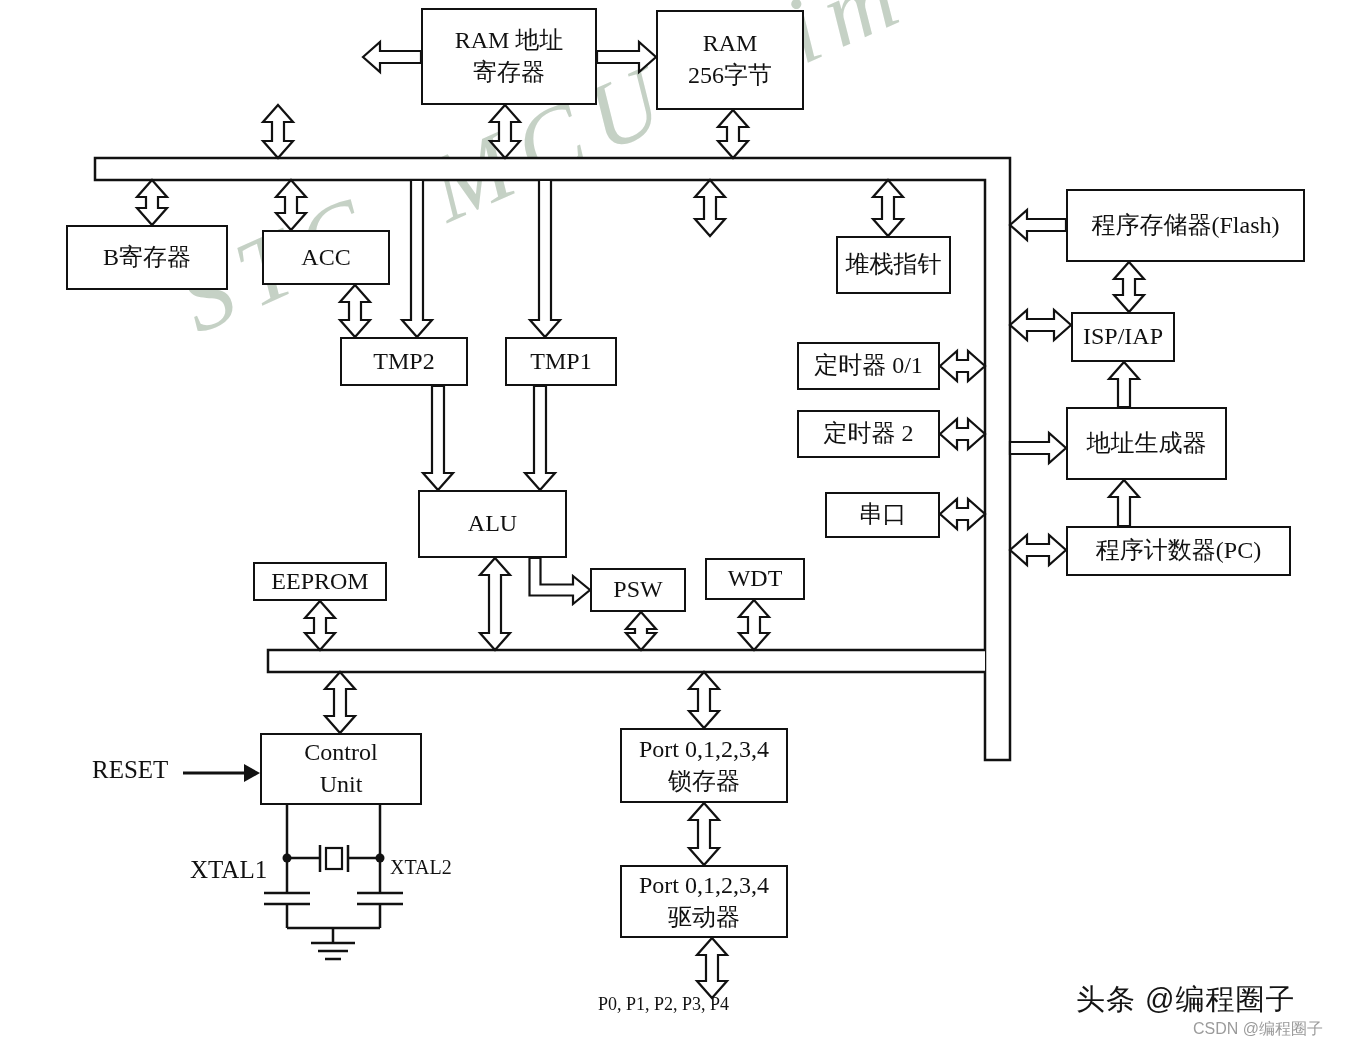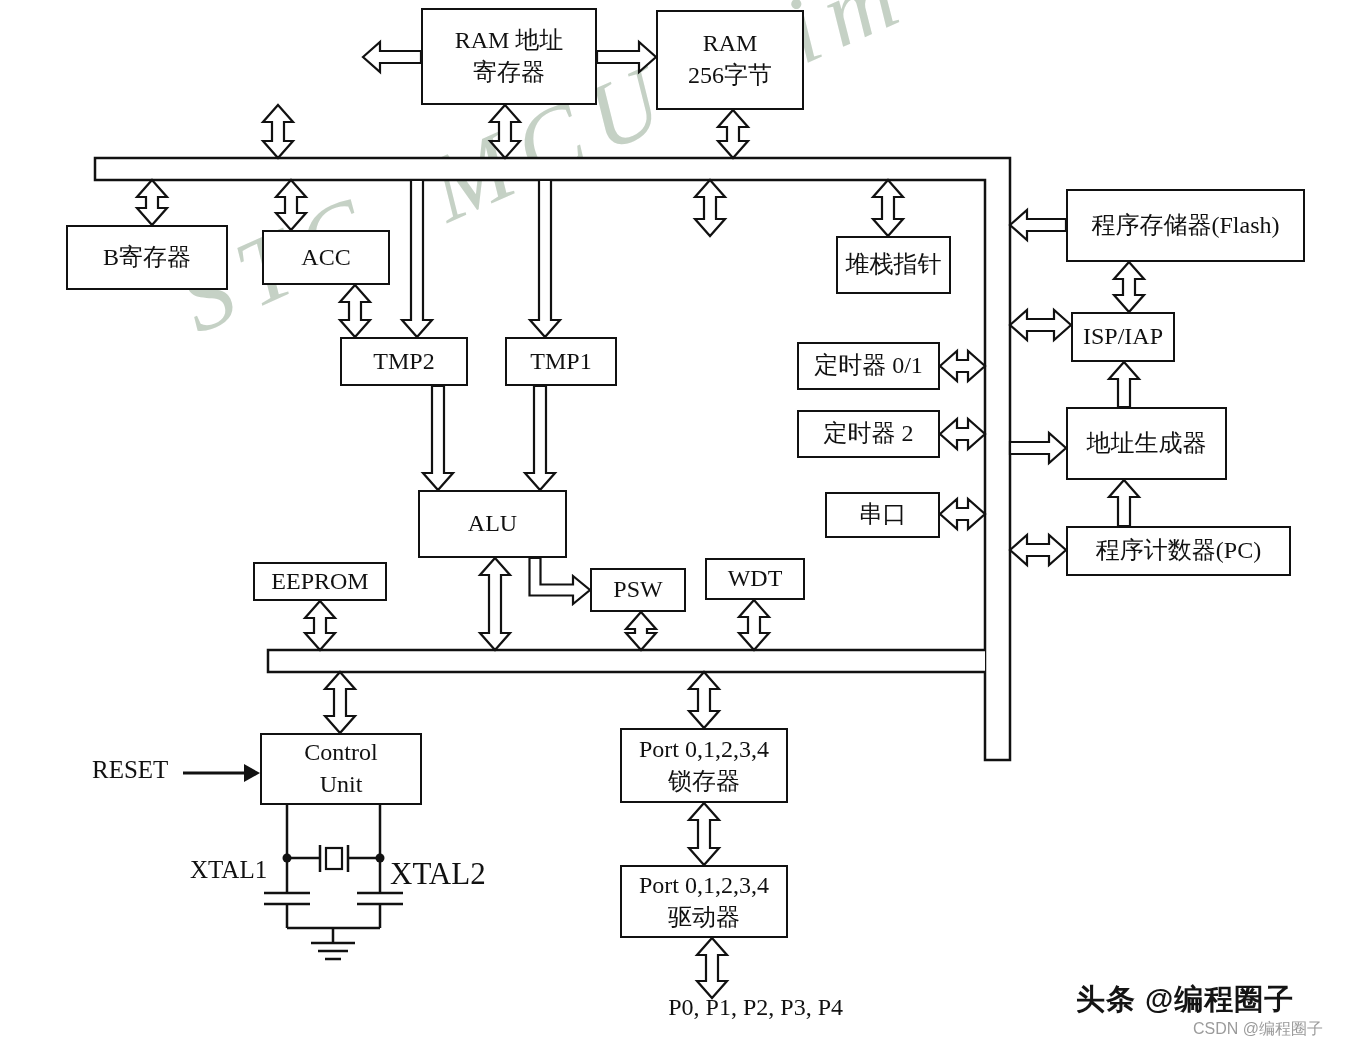--- a/index.html
+++ b/index.html
@@ -8,21 +8,21 @@
   .layer{position:absolute;left:0;top:0;z-index:2;}
   .box{position:absolute;box-sizing:border-box;border:2.5px solid #111;background:#fff;
        display:flex;align-items:center;justify-content:center;text-align:center;
        white-space:pre-line;font-size:24px;line-height:1.32;z-index:3;}
   .lbl{position:absolute;z-index:3;white-space:nowrap;}
   .wm-diag{position:absolute;left:185px;top:250px;height:110px;line-height:110px;
            font-style:italic;font-size:96px;letter-spacing:14px;word-spacing:28px;
            color:#bccabc;opacity:.85;transform-origin:0 50%;transform:rotate(-24deg);
            z-index:1;white-space:nowrap;}
   .wm-tt{position:absolute;left:1076px;top:980px;font-family:"Liberation Sans",sans-serif;
-         font-weight:bold;font-size:29px;color:#141414;letter-spacing:1px;z-index:3;}
+         font-weight:normal;font-size:29px;color:#141414;letter-spacing:1px;z-index:3;}
   .wm-csdn{position:absolute;left:1193px;top:1019px;font-family:"Liberation Sans",sans-serif;
            font-size:16px;color:#9b9b9b;z-index:3;}
   svg .bus{fill:#fff;stroke:#111;stroke-width:2.5;}
   svg .hollow{fill:#fff;stroke:#111;stroke-width:2.2;stroke-linejoin:miter;}
   svg .wire{stroke:#111;stroke-width:2.5;fill:none;}
   svg .xrect{fill:#fff;stroke:#111;stroke-width:2.2;}
   svg .dot{fill:#111;}
   svg .solid{fill:#111;stroke:none;}
   svg .rline{stroke:#111;stroke-width:3;}
 </style>
@@ -118,18 +118,18 @@
   <div class="box" style="left:1066px;top:526px;width:225px;height:50px">程序计数器(PC)</div>
   <div class="box" style="left:260px;top:733px;width:162px;height:72px">Control
 Unit</div>
   <div class="box" style="left:620px;top:728px;width:168px;height:75px">Port 0,1,2,3,4
 锁存器</div>
   <div class="box" style="left:620px;top:865px;width:168px;height:73px">Port 0,1,2,3,4
 驱动器</div>
 
   <div class="lbl" style="left:92px;top:756px;font-size:25px">RESET</div>
   <div class="lbl" style="left:190px;top:856px;font-size:25px">XTAL1</div>
-  <div class="lbl" style="left:390px;top:856px;font-size:31px">XTAL2</div>
-  <div class="lbl" style="left:598px;top:994px;width:245px;text-align:right;font-size:24px">P0, P1, P2, P3, P4</div>
+  <div class="lbl" style="left:390px;top:856px;font-size:20px">XTAL2</div>
+  <div class="lbl" style="left:598px;top:994px;width:245px;text-align:left;font-size:18px">P0, P1, P2, P3, P4</div>
 
   <div class="wm-tt">头条 @编程圈子</div>
   <div class="wm-csdn">CSDN @编程圈子</div>
 </div>
 
 </body></html>

